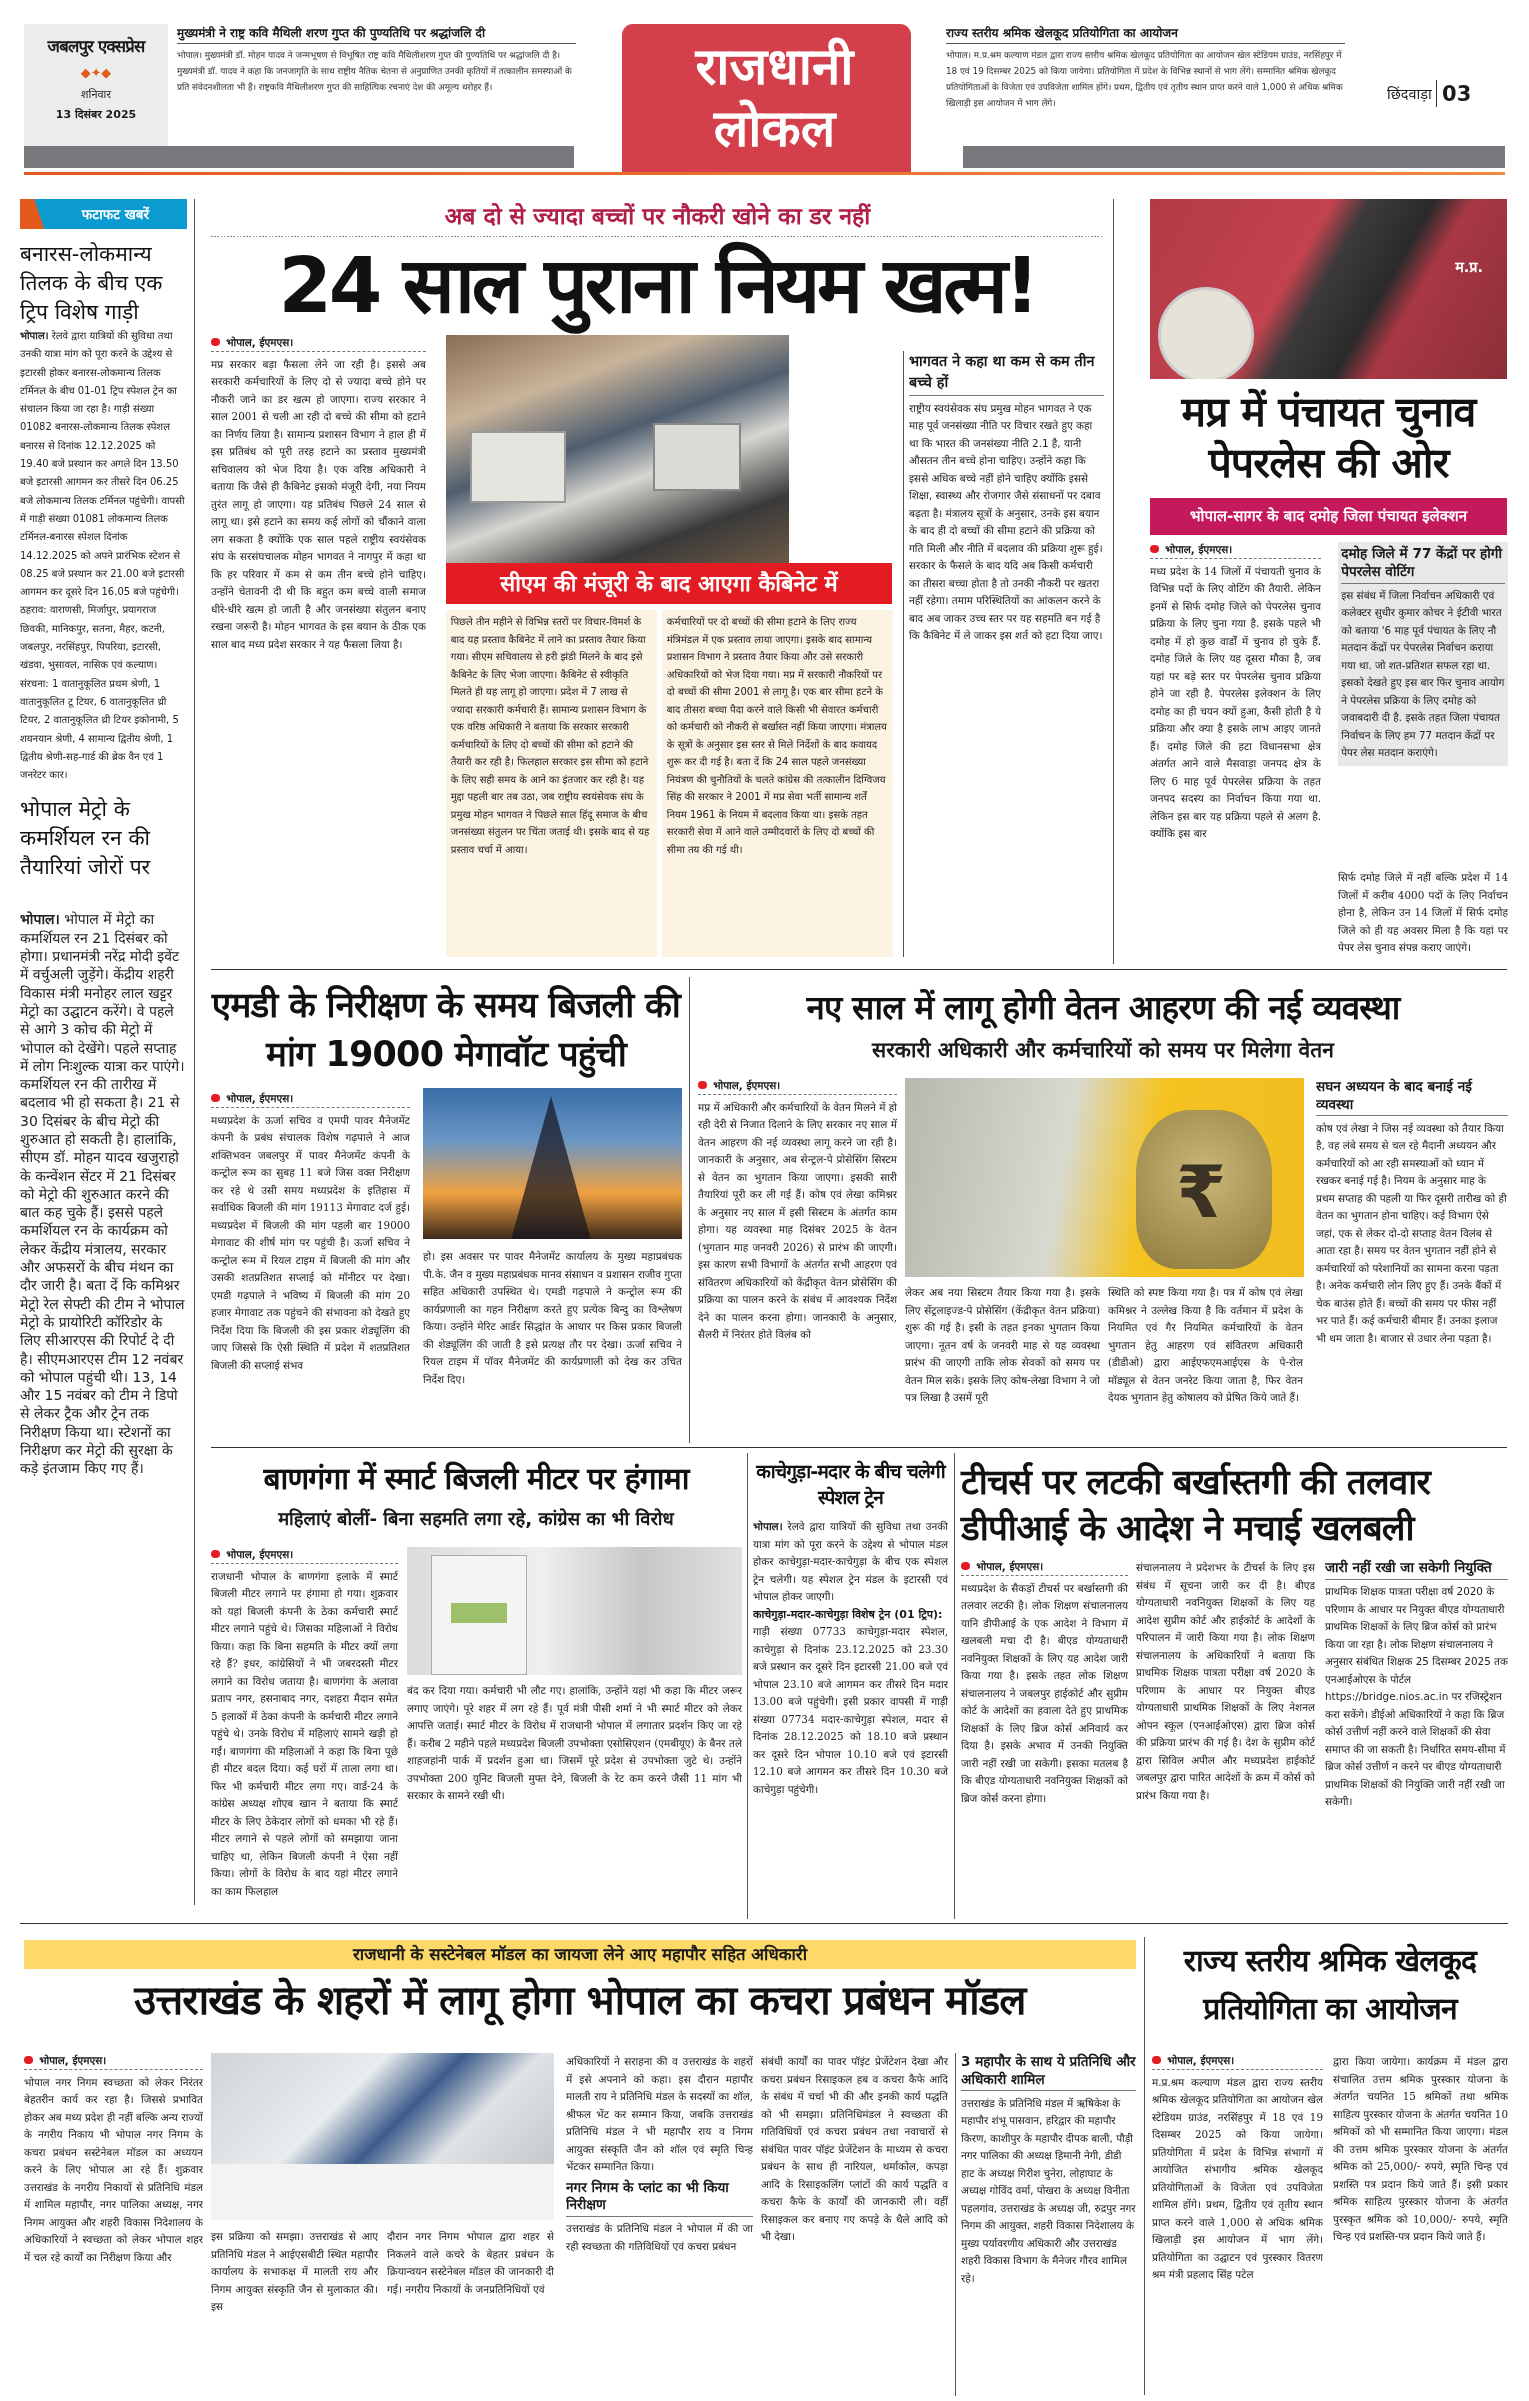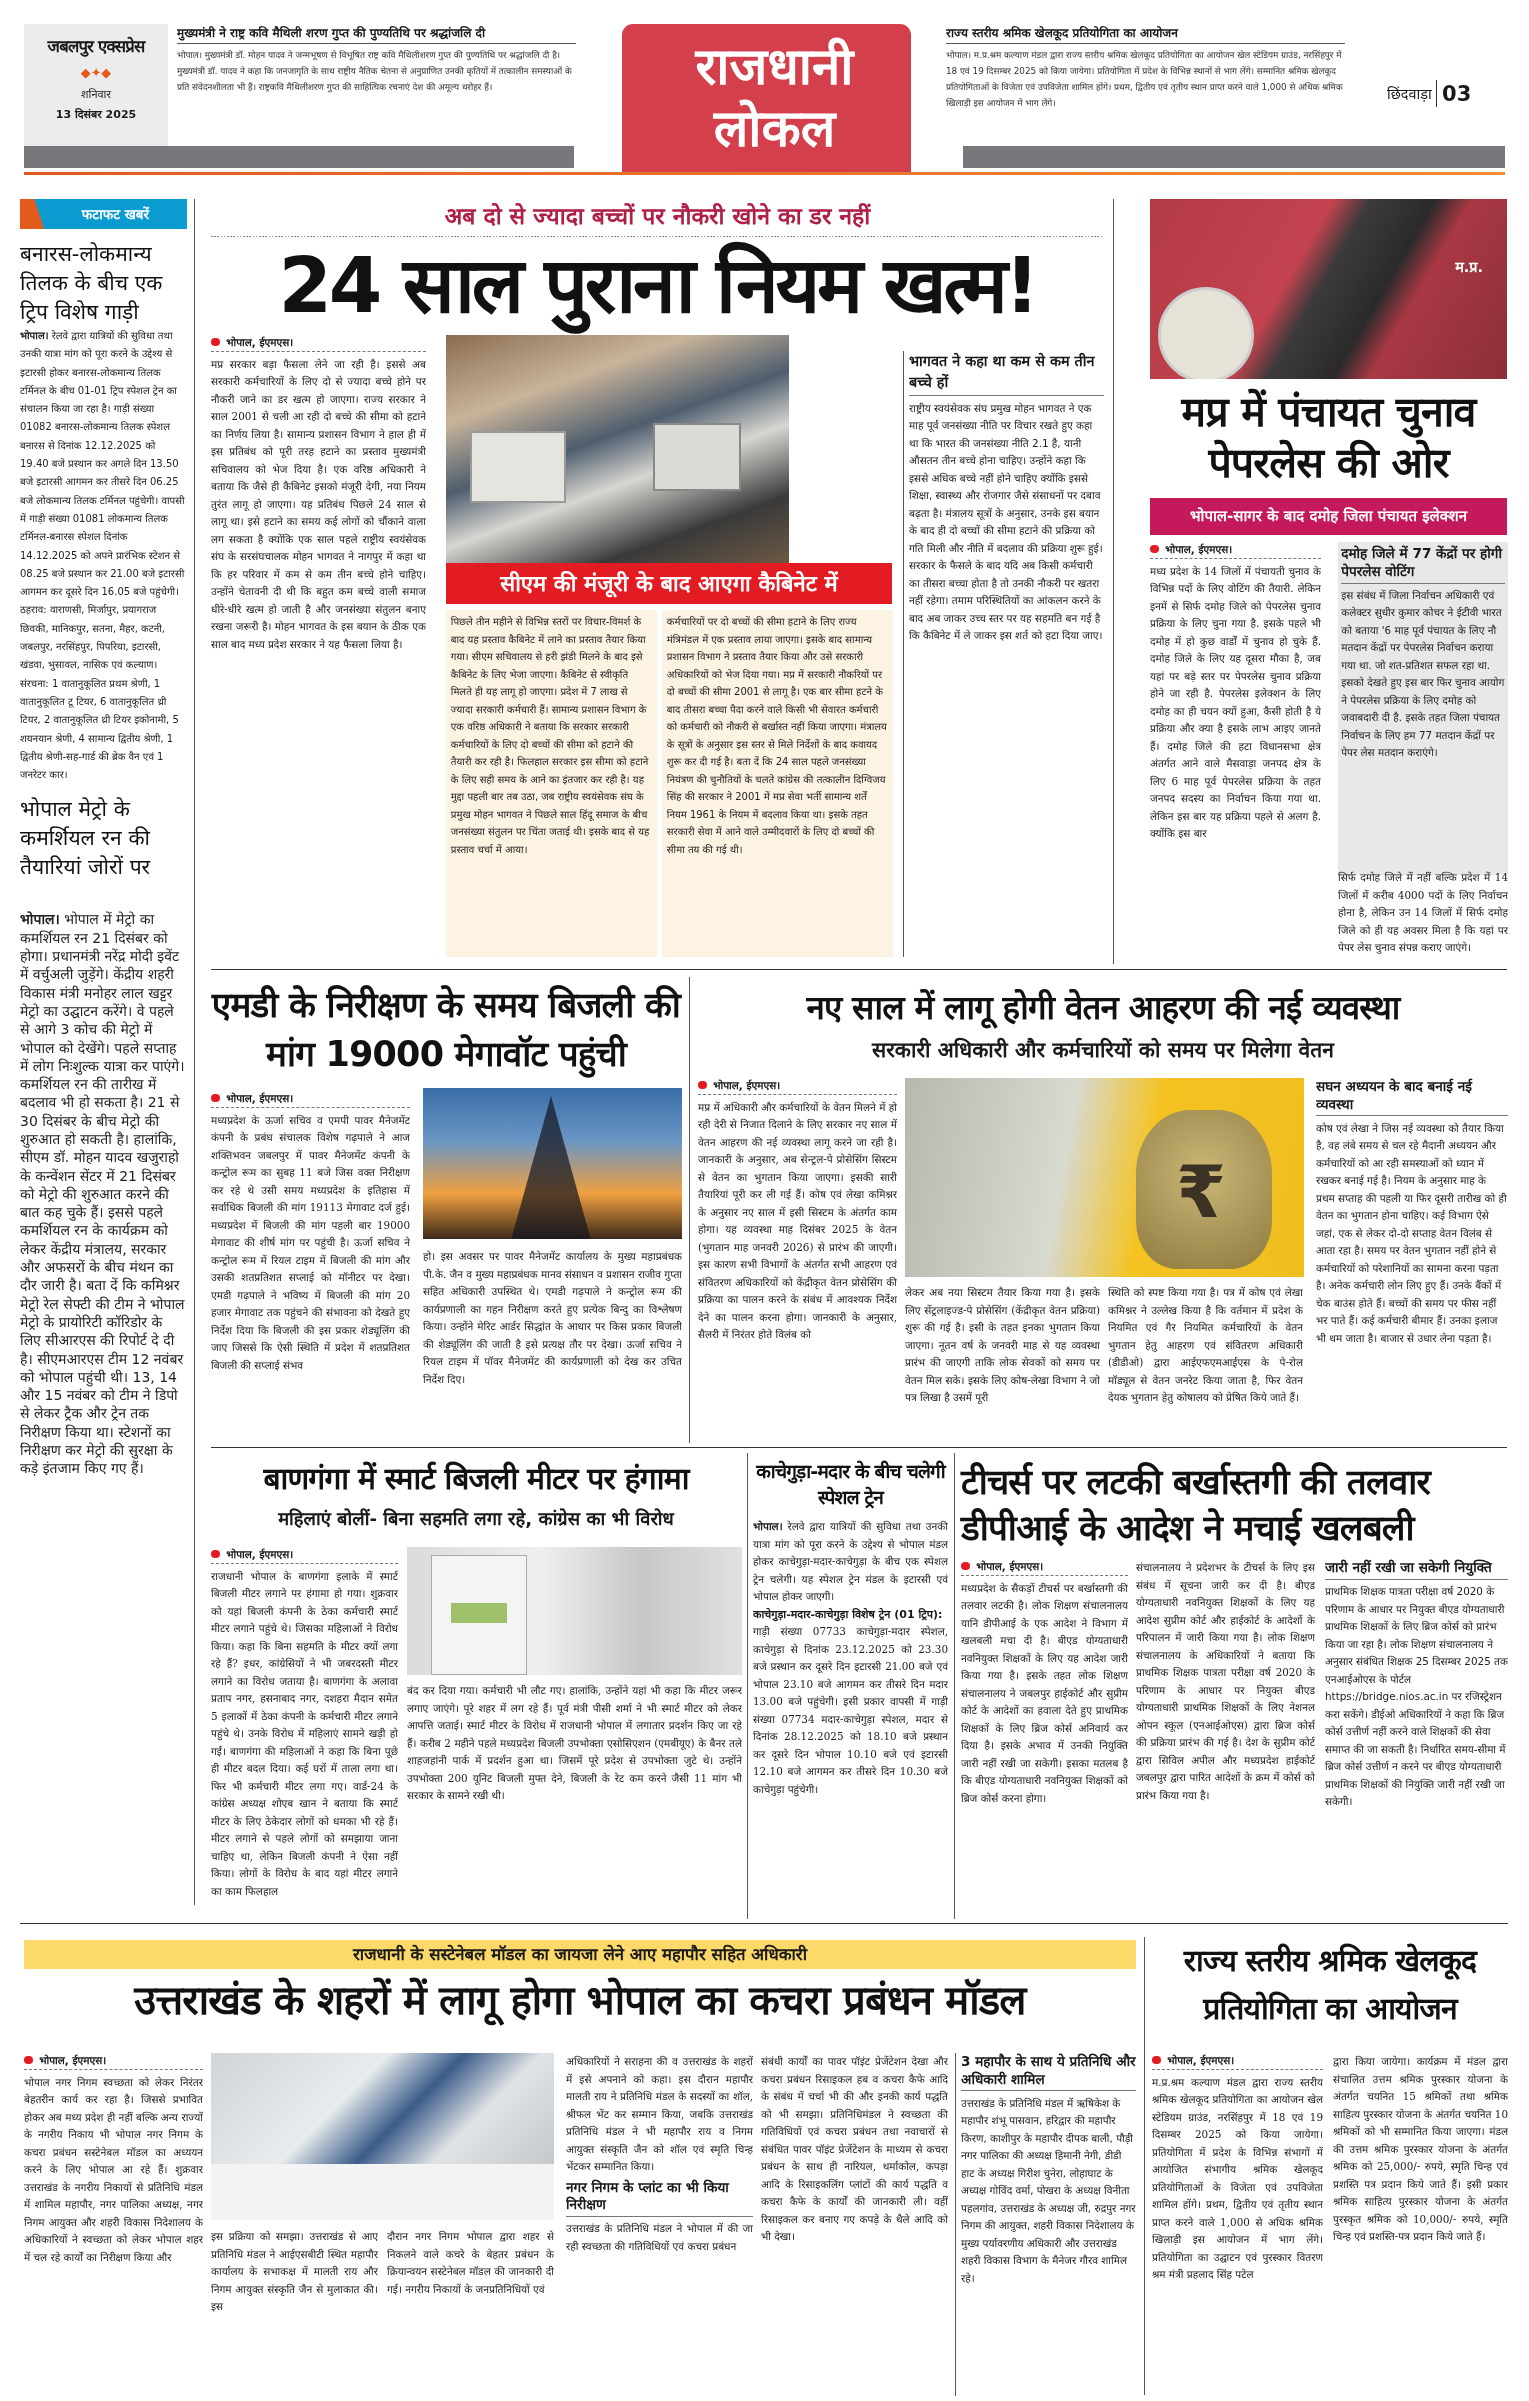--- a/index.html
+++ b/index.html
@@ -112,21 +112,21 @@
 </div>
 <div class="abs hl" style="left:1150px;top:387px;width:357px;text-align:center;font-size:41px;line-height:51px;">मप्र में पंचायत चुनाव पेपरलेस की ओर</div>
 <div class="abs" style="left:1150px;top:498px;width:357px;height:37px;background:#c41a5c;color:#fff;font-weight:bold;font-size:15px;line-height:37px;text-align:center;white-space:nowrap;overflow:hidden;">भोपाल-सागर के बाद दमोह जिला पंचायत इलेक्शन</div>
 <div class="col" style="left:1150px;top:542px;width:171px;height:423px;">
   <div class="dateline">
       <span class="dot"></span>
       <span>भोपाल, ईएमएस।</span>
     </div>
   <div class="body-text">मध्य प्रदेश के 14 जिलों में पंचायती चुनाव के विभिन्न पदों के लिए वोटिंग की तैयारी. लेकिन इनमें से सिर्फ दमोह जिले को पेपरलेस चुनाव प्रक्रिया के लिए चुना गया है. इसके पहले भी दमोह में हो कुछ वार्डों में चुनाव हो चुके हैं. दमोह जिले के लिए यह दूसरा मौका है, जब यहां पर बड़े स्तर पर पेपरलेस चुनाव प्रक्रिया होने जा रही है. पेपरलेस इलेक्शन के लिए दमोह का ही चयन क्यों हुआ, कैसी होती है ये प्रक्रिया और क्या है इसके लाभ आइए जानते हैं। दमोह जिले की हटा विधानसभा क्षेत्र अंतर्गत आने वाले मैसवाड़ा जनपद क्षेत्र के लिए 6 माह पूर्व पेपरलेस प्रक्रिया के तहत जनपद सदस्य का निर्वाचन किया गया था. लेकिन इस बार यह प्रक्रिया पहले से अलग है. क्योंकि इस बार</div>
 </div>
-<div class="col" style="left:1338px;top:542px;width:170px;height:333px;background:#e8e8e8;padding:3.2px;">
+<div class="col" style="left:1338px;top:542px;width:170px;height:224px;background:#e8e8e8;padding:3.2px;">
   <div class="subhead" style="font-size:13.6px;">दमोह जिले में 77 केंद्रों पर होगी पेपरलेस वोटिंग</div>
   <div class="sans-text">इस संबंध में जिला निर्वाचन अधिकारी एवं कलेक्टर सुधीर कुमार कोचर ने ईटीवी भारत को बताया '6 माह पूर्व पंचायत के लिए नौ मतदान केंद्रों पर पेपरलेस निर्वाचन कराया गया था. जो शत-प्रतिशत सफल रहा था. इसको देखते हुए इस बार फिर चुनाव आयोग ने पेपरलेस प्रक्रिया के लिए दमोह को जवाबदारी दी है. इसके तहत जिला पंचायत निर्वाचन के लिए हम 77 मतदान केंद्रों पर पेपर लेस मतदान कराएंगे।</div>
 </div>
 <div class="col" style="left:1338px;top:869px;width:170px;height:96px;">
   <div class="body-text">सिर्फ दमोह जिले में नहीं बल्कि प्रदेश में 14 जिलों में करीब 4000 पदों के लिए निर्वाचन होना है, लेकिन उन 14 जिलों में सिर्फ दमोह जिले को ही यह अवसर मिला है कि यहां पर पेपर लेस चुनाव संपन्न कराए जाएंगे।</div>
 </div>
 
 <div class="hrule" style="left:211px;top:969px;width:1296px;background:#333;"></div>
 
 <div class="abs hl" style="left:211px;top:981px;width:470px;text-align:center;font-size:35px;line-height:49px;">एमडी के निरीक्षण के समय बिजली की मांग 19000 मेगावॉट पहुंची</div>

